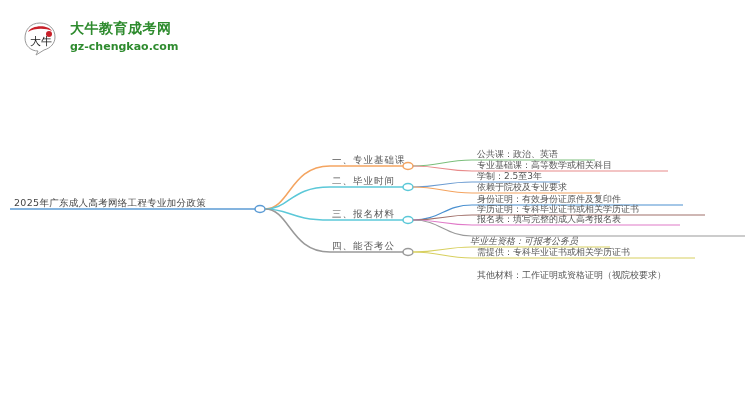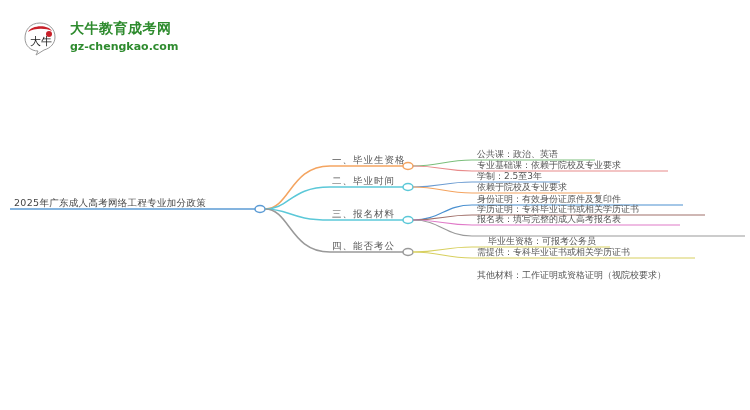--- a/index.html
+++ b/index.html
@@ -57,27 +57,27 @@
   <path d="M413 220 C 440 220, 445 215, 472 215 L 705 215" fill="none" stroke="#a0706a" stroke-width="1.2"></path>
   <path d="M413 220 C 440 220, 445 225, 472 225 L 680 225" fill="none" stroke="#e07ac8" stroke-width="1.2"></path>
   <path d="M413 220 C 440 220, 445 236, 472 236 L 745 236" fill="none" stroke="#9a9a9a" stroke-width="1.2"></path>
 
   <path d="M413 252 C 440 252, 445 247, 472 247 L 610 247" fill="none" stroke="#d8d060" stroke-width="1.2"></path>
   <path d="M413 252 C 440 252, 445 258, 472 258 L 695 258" fill="none" stroke="#d8d060" stroke-width="1.2"></path>
 </svg>
 
 <div class="t root" style="left:14px; top:197px;">2025年广东成人高考网络工程专业加分政策</div>
 
-<div class="t b" style="left:332px; top:154px;">一、毕业生资格</div>
+<div class="t b" style="left:332px; top:154px;">一、专业基础课</div>
 <div class="t b" style="left:332px; top:175px;">二、毕业时间</div>
 <div class="t b" style="left:332px; top:208px;">三、报名材料</div>
 <div class="t b" style="left:332px; top:240px;">四、能否考公</div>
 
 <div class="t" style="left:477px; top:149px;">公共课：政治、英语</div>
-<div class="t" style="left:477px; top:160px;">专业基础课：依赖于院校及专业要求</div>
+<div class="t" style="left:477px; top:160px;">专业基础课：高等数学或相关科目</div>
 <div class="t" style="left:477px; top:171px;">学制：2.5至3年</div>
 <div class="t" style="left:477px; top:182px;">依赖于院校及专业要求</div>
 <div class="t" style="left:477px; top:194px;">身份证明：有效身份证原件及复印件</div>
 <div class="t" style="left:477px; top:204px;">学历证明：专科毕业证书或相关学历证书</div>
 <div class="t" style="left:477px; top:214px;">报名表：填写完整的成人高考报名表</div>
 <div class="t" style="left:477px; top:225px;margin-top:45px;">其他材料：工作证明或资格证明（视院校要求）</div>
-<div class="t" style="left:488px; top:236px;">毕业生资格：可报考公务员</div>
+<div class="t" style="left:470px; top:236px;font-style:italic;">毕业生资格：可报考公务员</div>
 <div class="t" style="left:477px; top:247px;">需提供：专科毕业证书或相关学历证书</div>
 
 </body></html>

